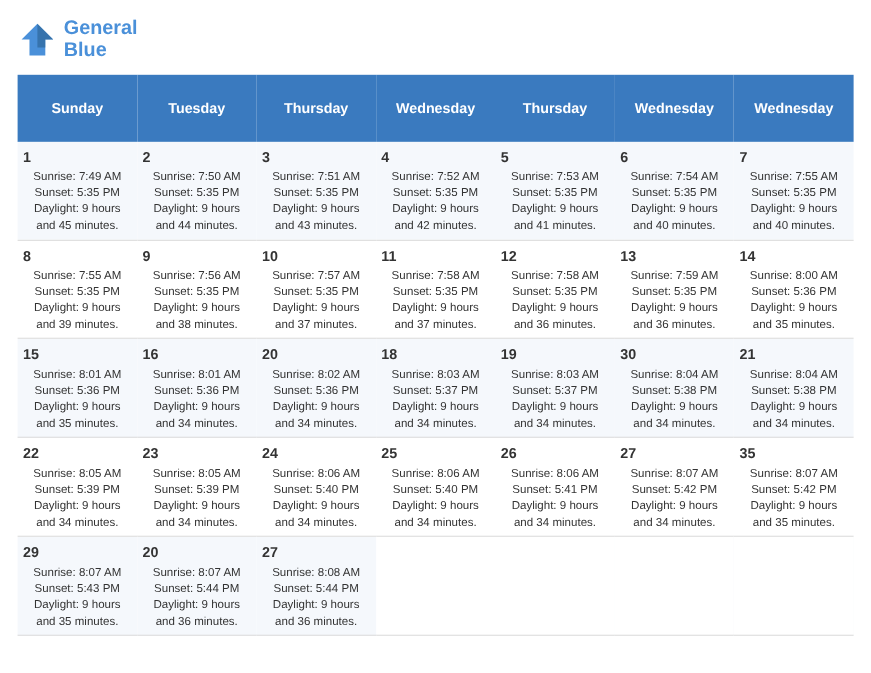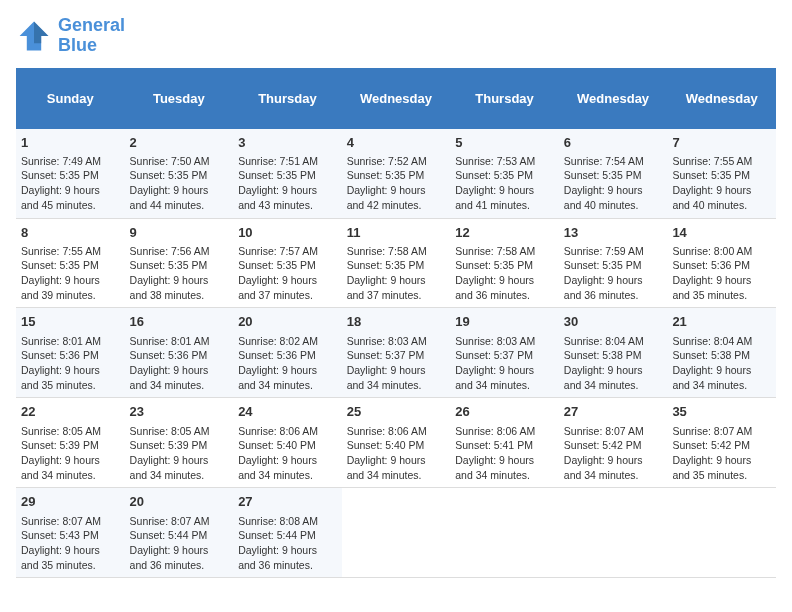--- a/index.html
+++ b/index.html
@@ -78,20 +78,21 @@
     }
     .day-num {
       font-size: 13px;
       font-weight: bold;
       display: block;
       margin-bottom: 2px;
     }
     .day-info {
       font-size: 10.5px;
       color: #333;
+      text-align: center;
     }
     .empty-cell {
       background: #fff;
     }
   </style>
 </head>
 <body>
 
 <div class="header">
   <div class="logo">

